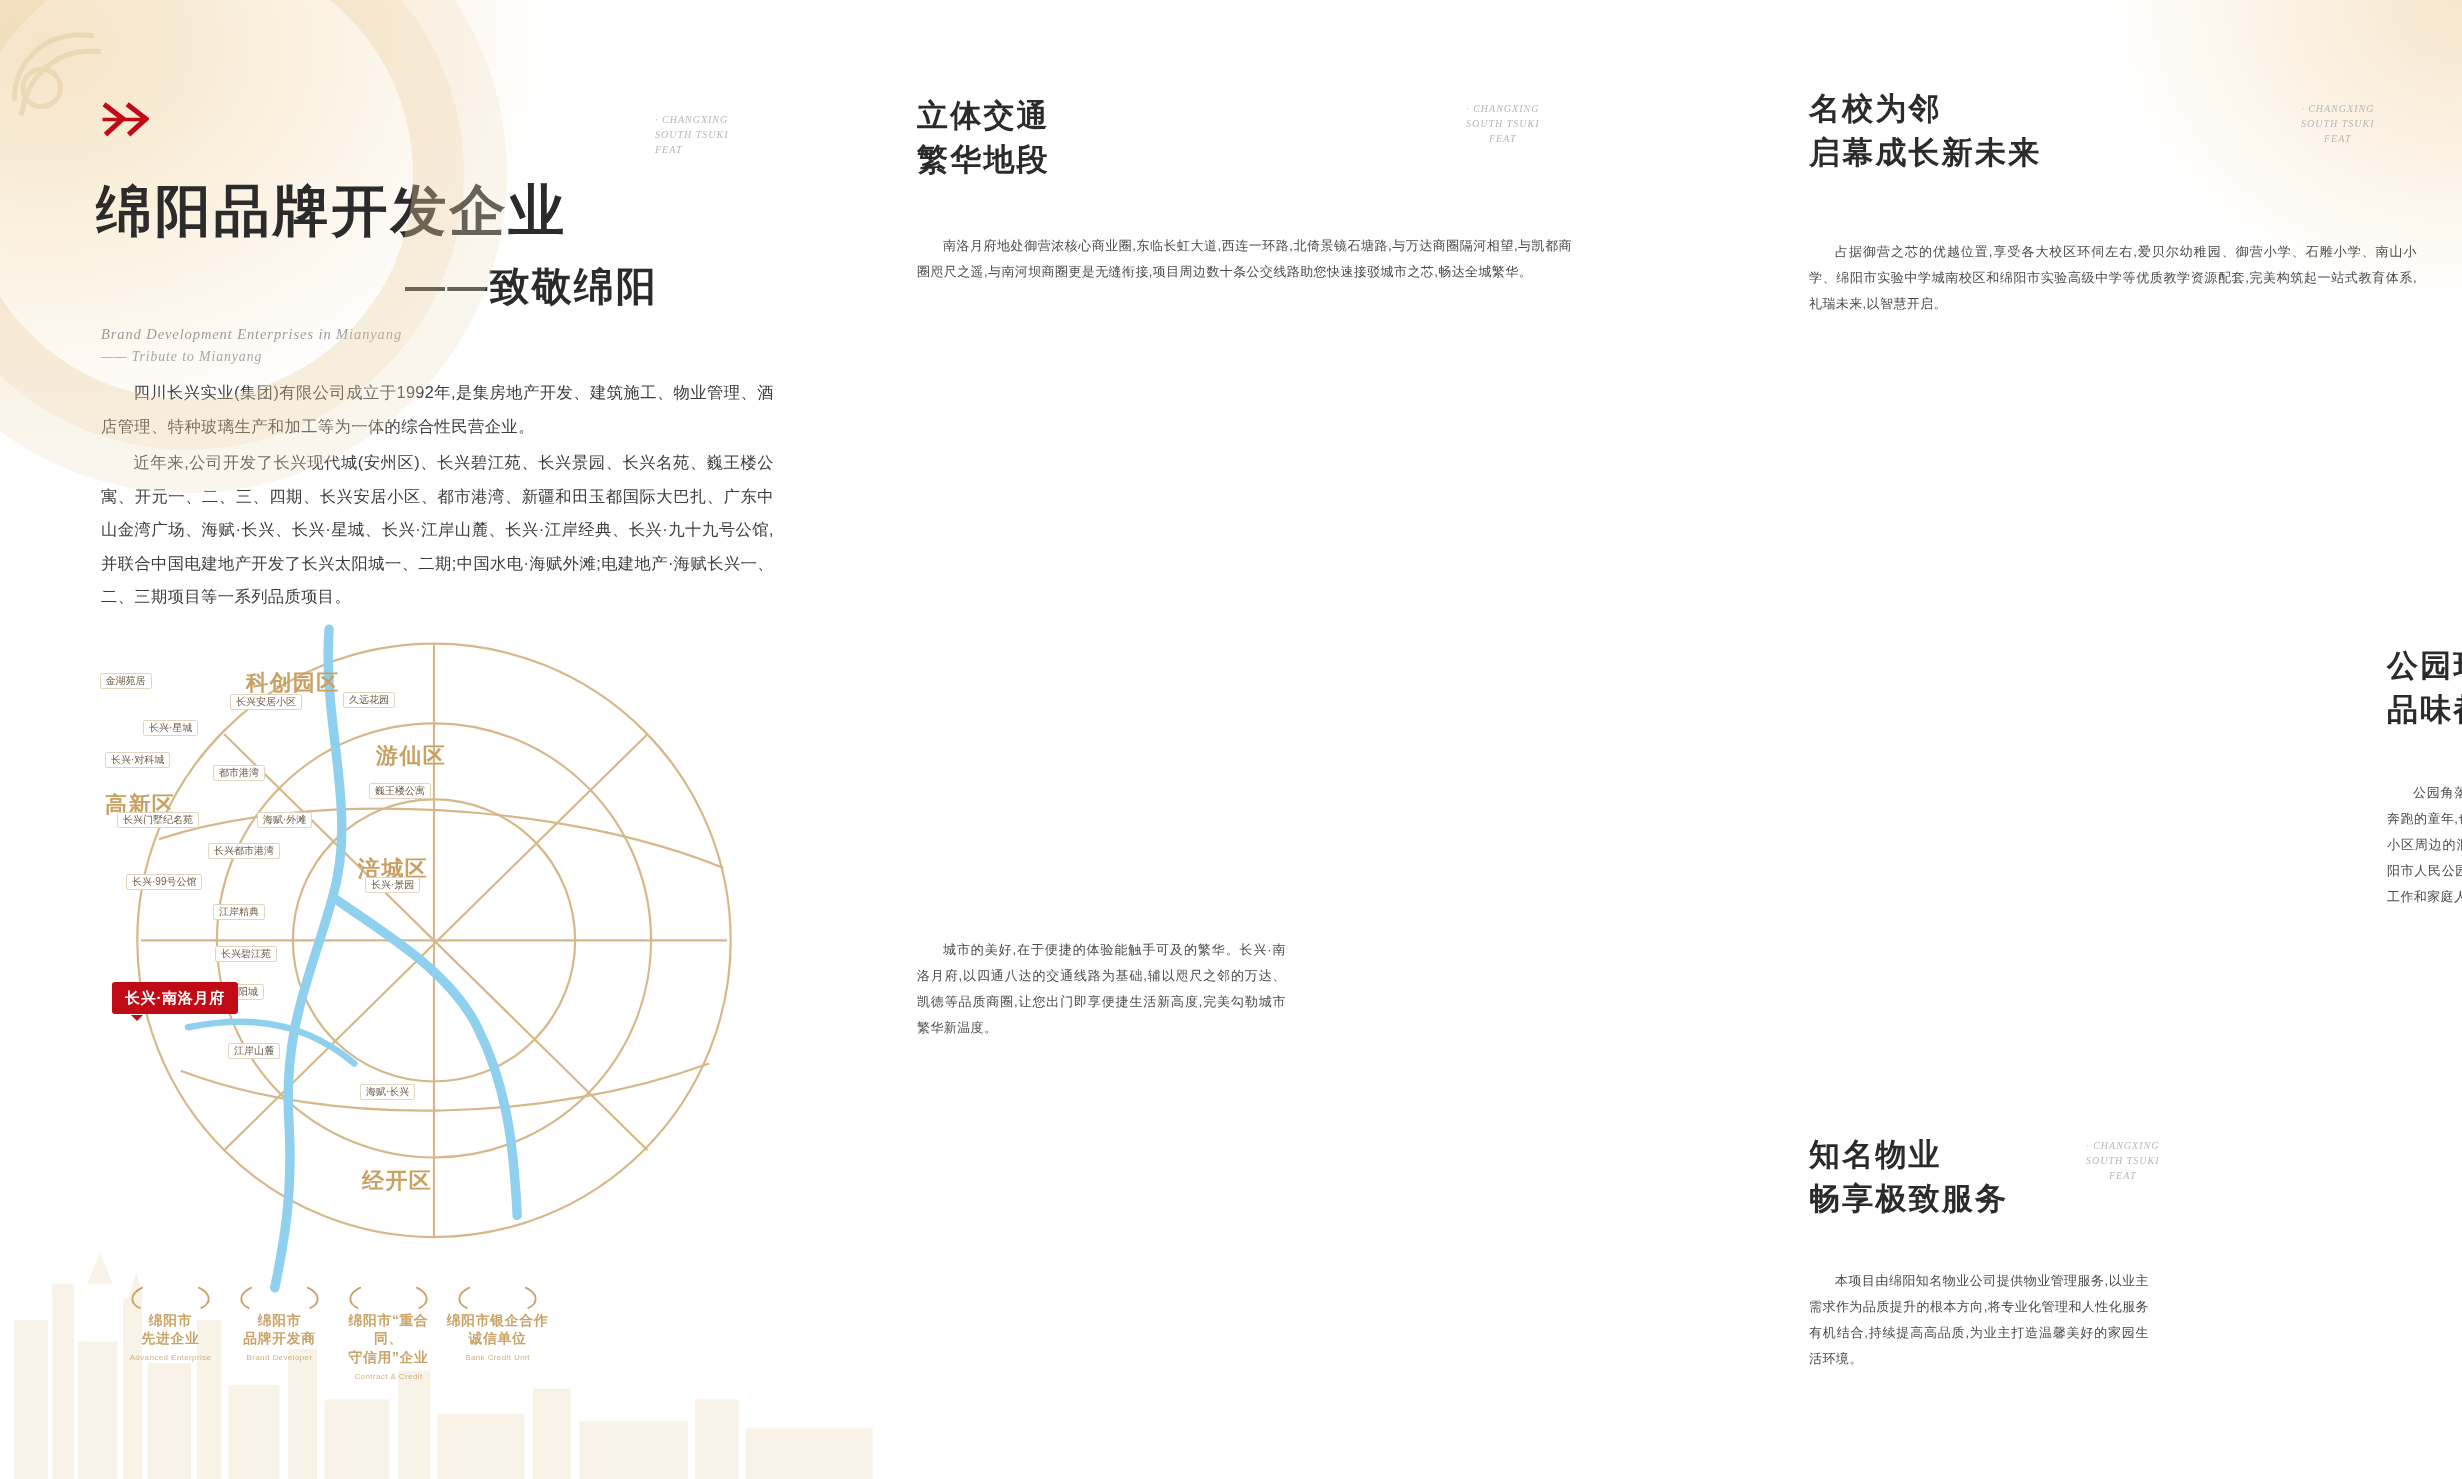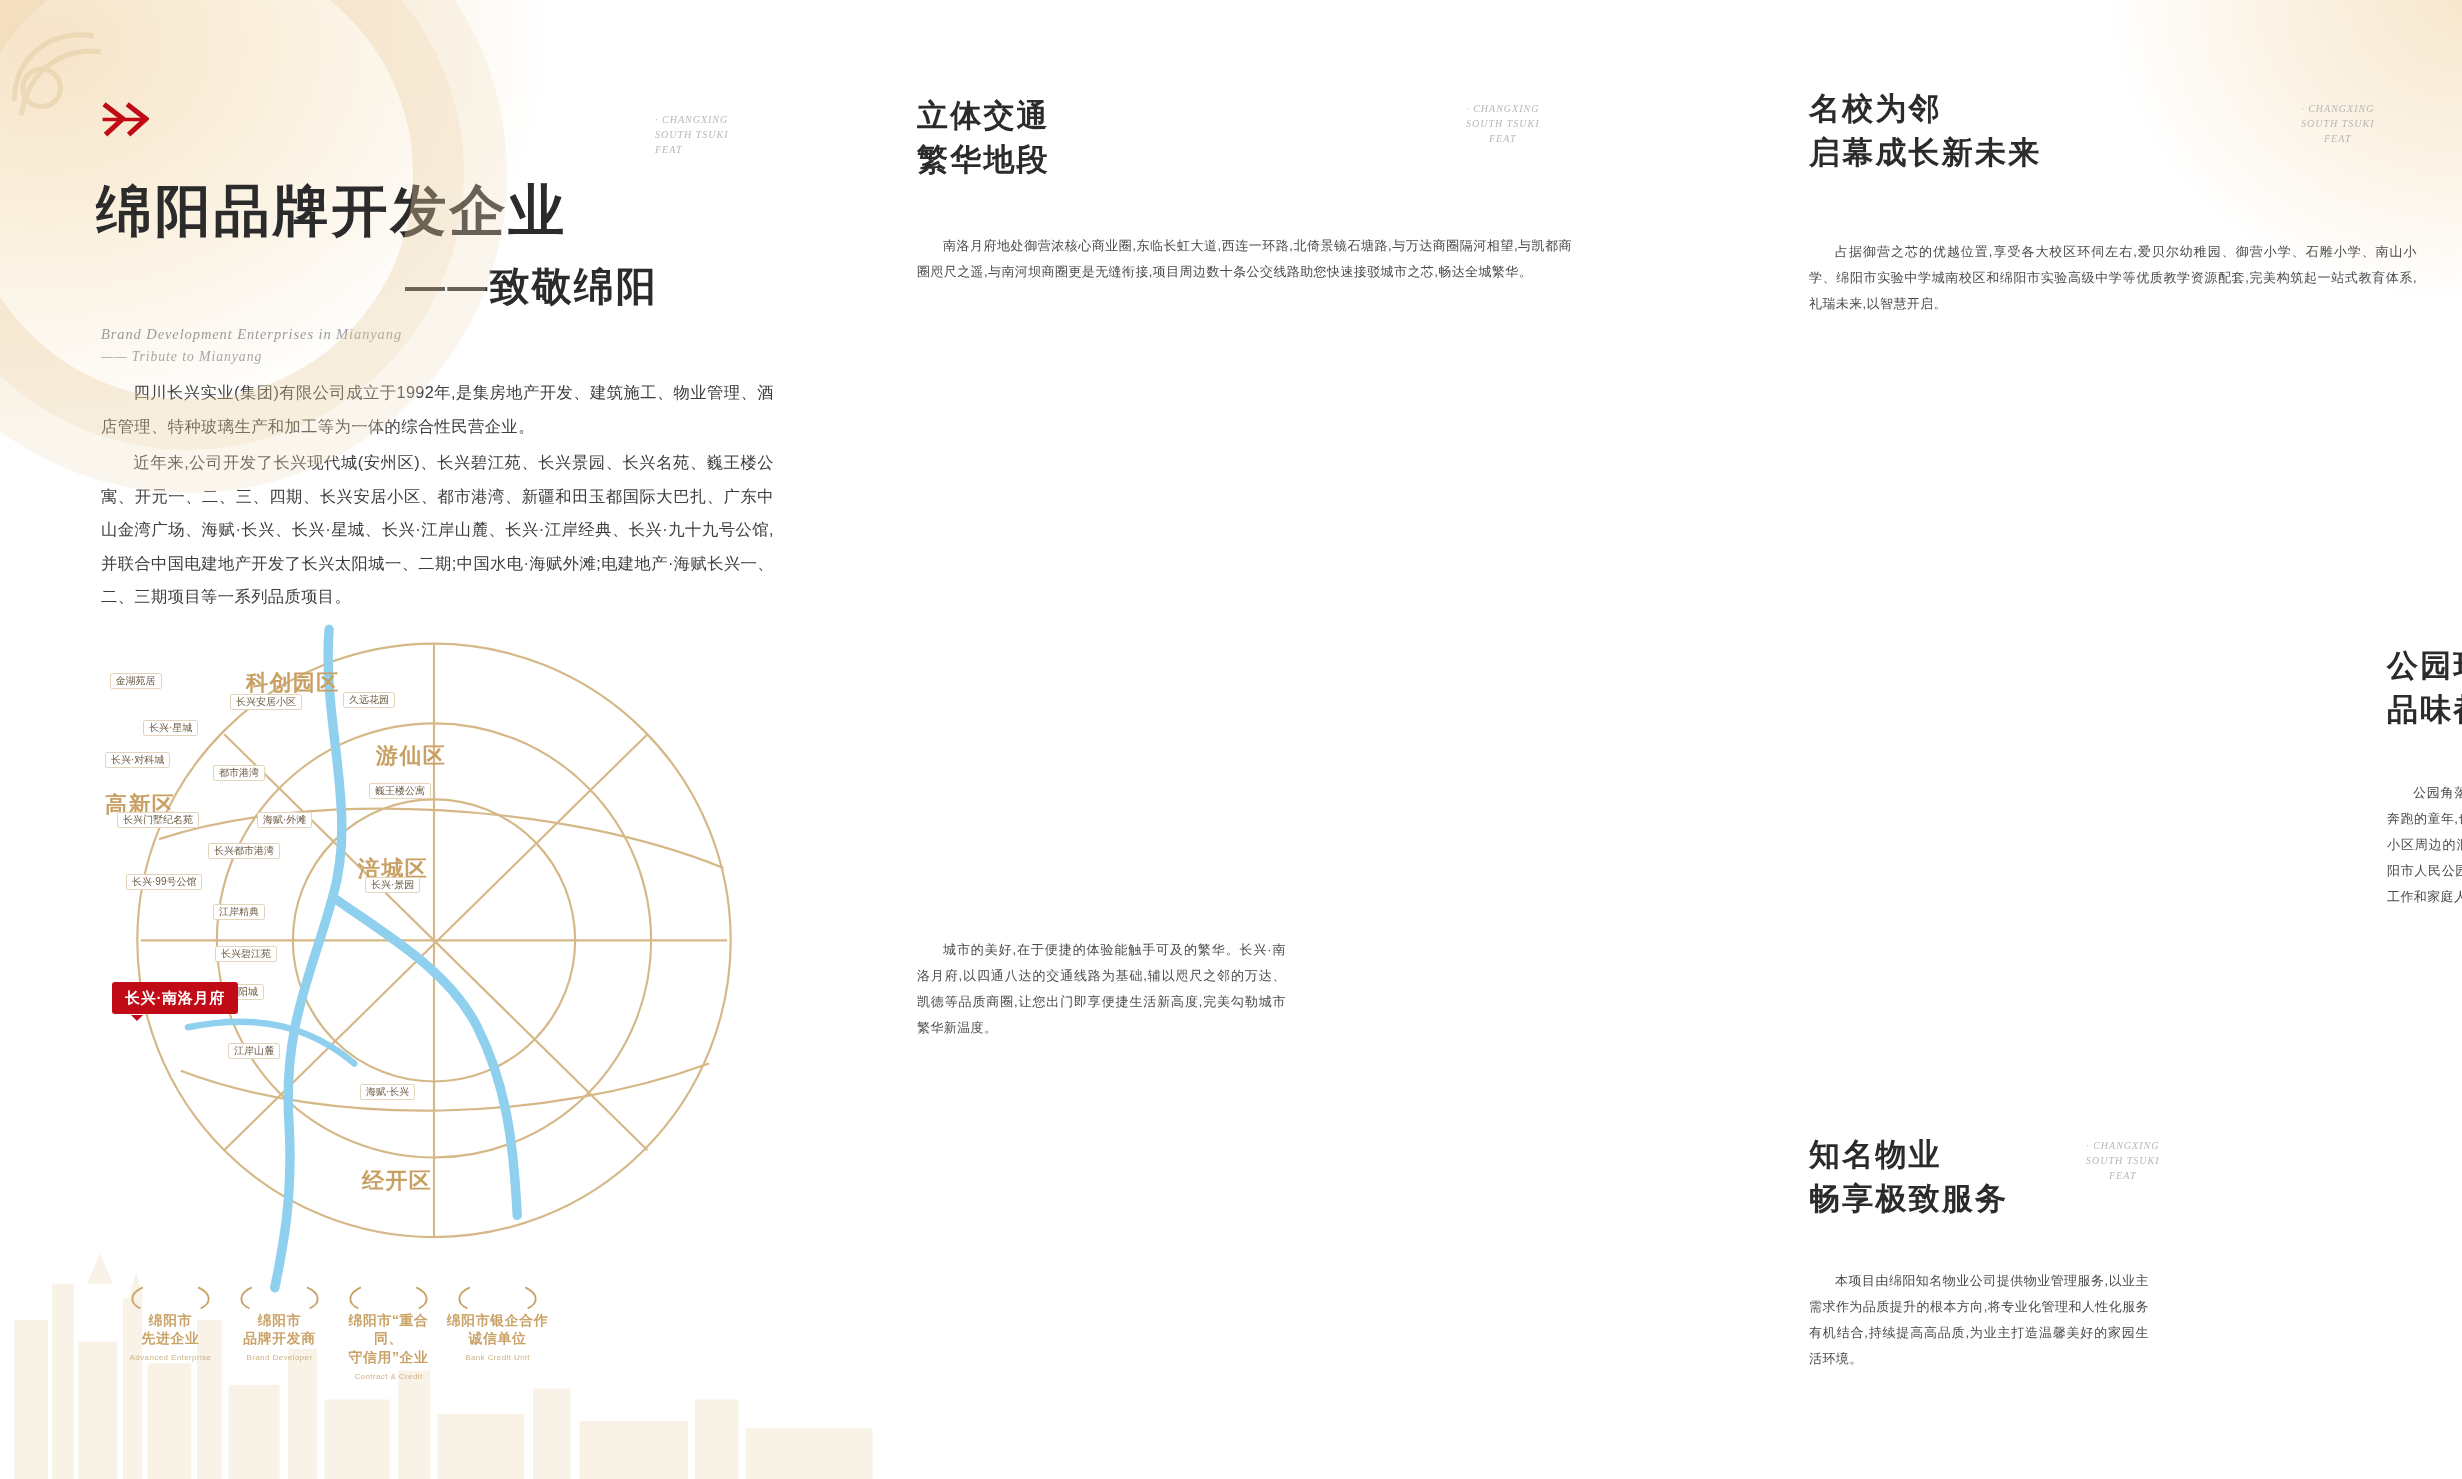--- a/index.html
+++ b/index.html
@@ -336,21 +336,21 @@
       </svg>
 
       
       <div class="district-label" style="left:174px; top:46px;">科创园区</div>
       <div class="district-label" style="left:304px; top:119px;">游仙区</div>
       <div class="district-label" style="left:33px;  top:168px;">高新区</div>
       <div class="district-label" style="left:286px; top:232px;">涪城区</div>
       <div class="district-label" style="left:290px; top:544px;">经开区</div>
 
       
-      <div class="map-label" style="left:27.5px;  top:51px;margin-left:10px;">金湖苑居</div>
+      <div class="map-label" style="left:27.5px;  top:51px;">金湖苑居</div>
       <div class="map-label" style="left:71px;  top:98px;">长兴·星城</div>
       <div class="map-label" style="left:33px;  top:130px;">长兴·对科城</div>
       <div class="map-label" style="left:158px; top:72px;">长兴安居小区</div>
       <div class="map-label" style="left:271px; top:70px;">久远花园</div>
       <div class="map-label" style="left:141px; top:143px;">都市港湾</div>
       <div class="map-label" style="left:297px; top:161px;">巍王楼公寓</div>
       <div class="map-label" style="left:185px; top:190px;">海赋·外滩</div>
       <div class="map-label" style="left:136px; top:221px;">长兴都市港湾</div>
       <div class="map-label" style="left:45px;  top:190px;">长兴门墅纪名苑</div>
       <div class="map-label" style="left:141px; top:282px;">江岸精典</div>

